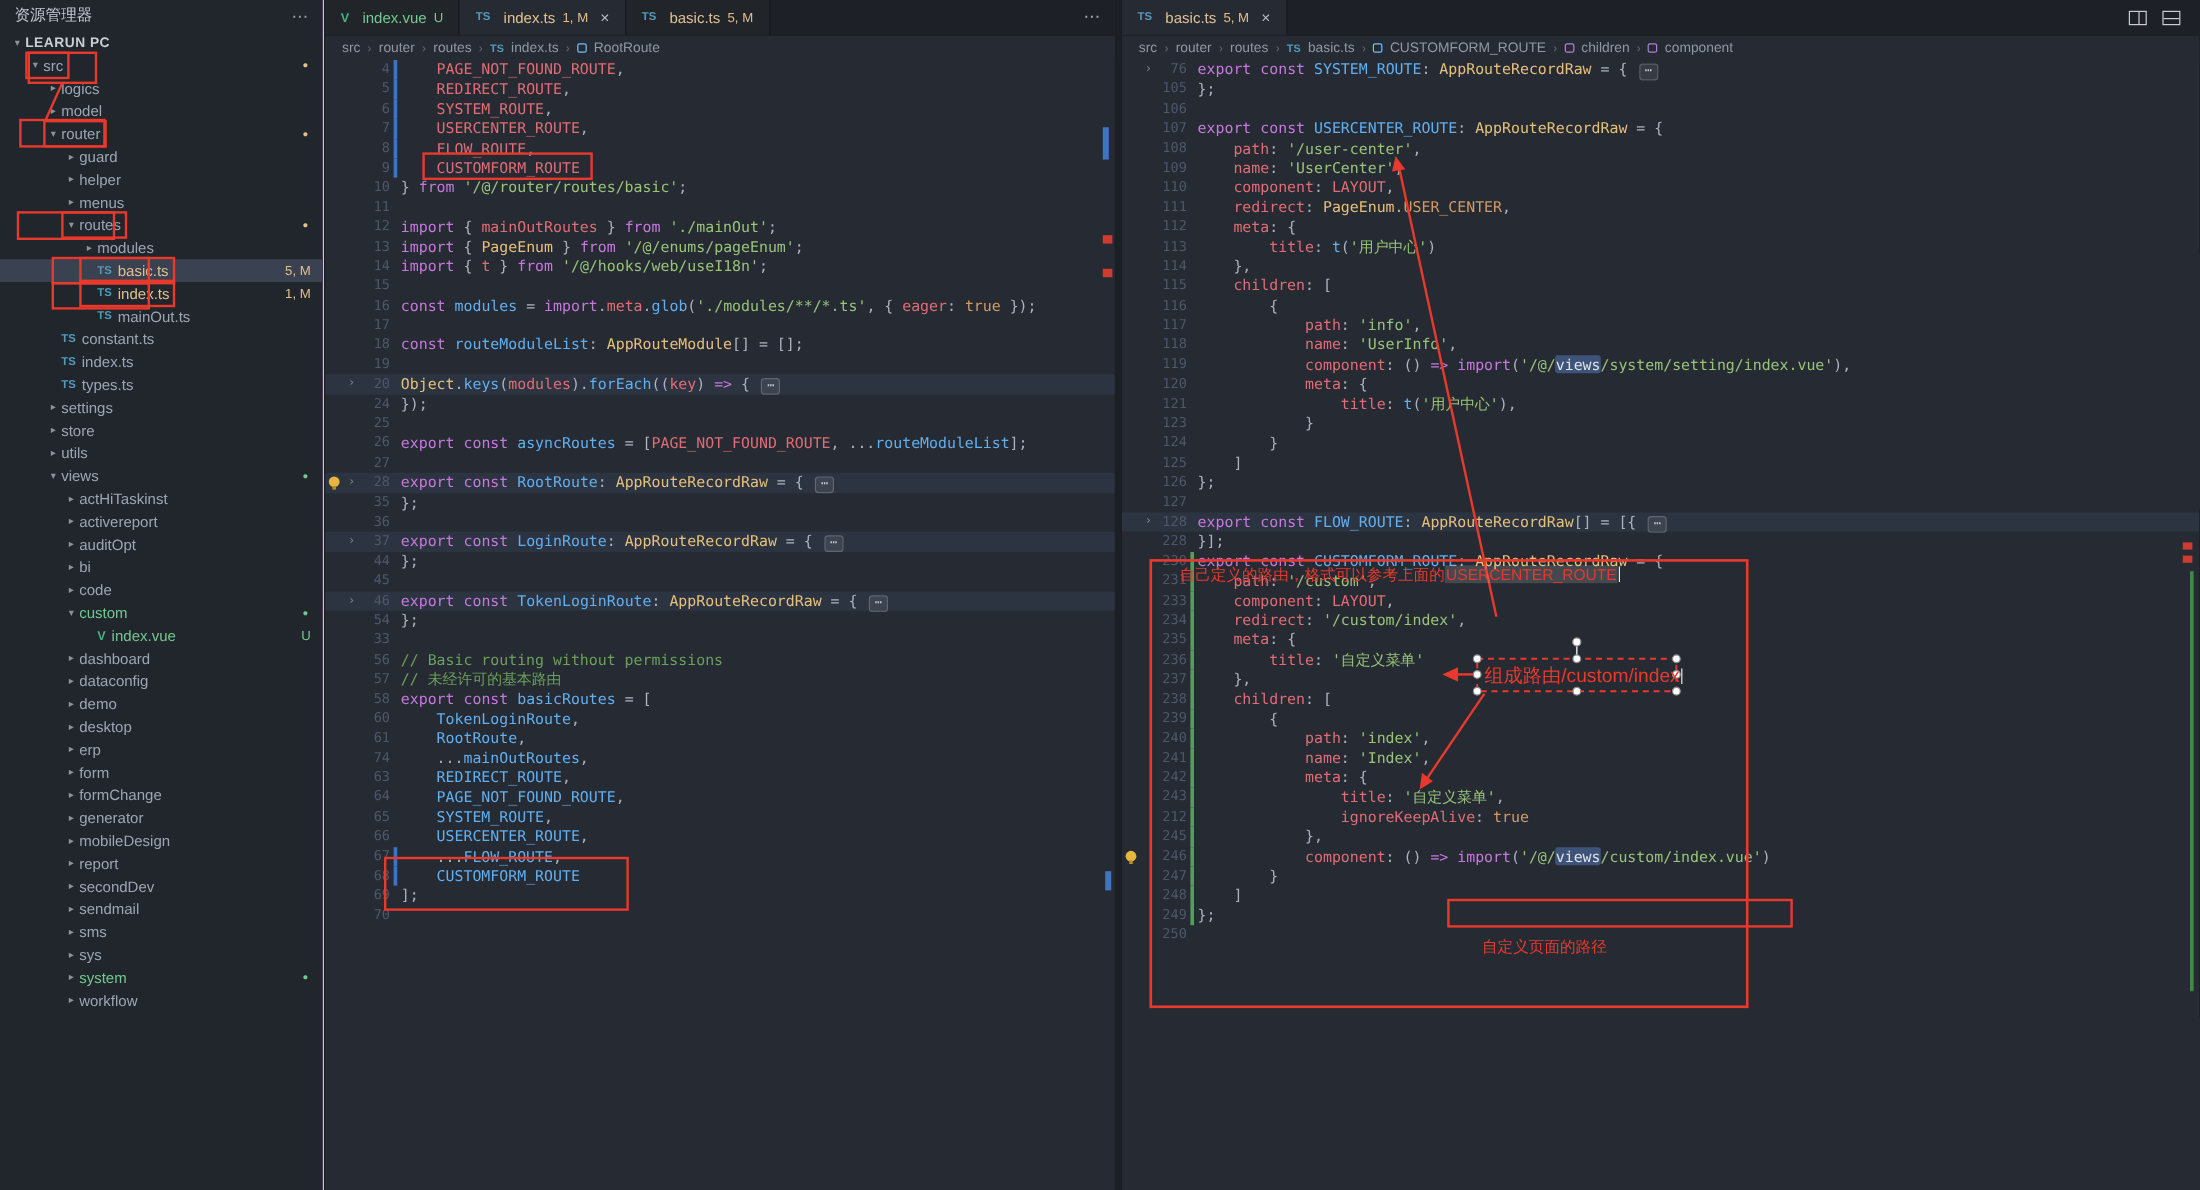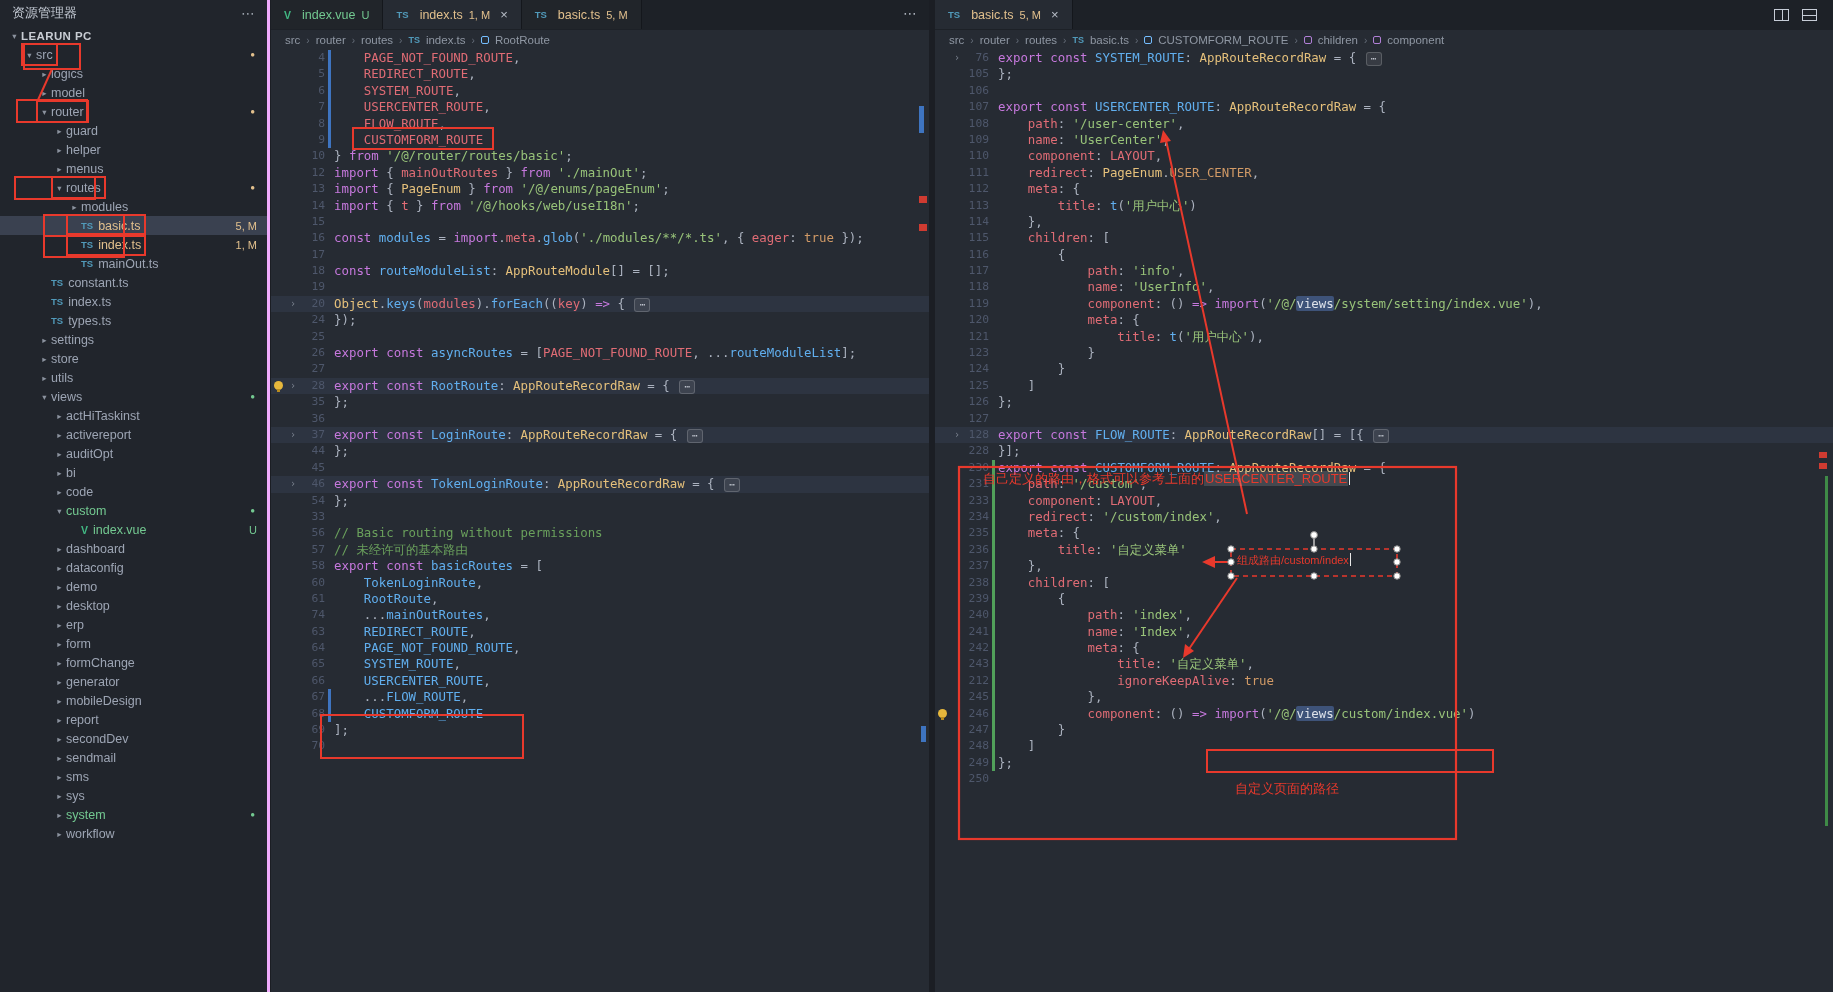--- a/index.html
+++ b/index.html
@@ -1,19 +1,19 @@
 <!DOCTYPE html>
 <html style="--red: #e8392c; --mod: #e2c08d; --unt: #73c991; --kw: #c678dd; --st: #98c379; --vr: #e06c75; --fn: #61afef; --ty: #e5c07b; --ct: #d19a66; --cm: #6aa05c; --ts: #519aba; --vue: #41b883;"><head>
 <meta charset="utf-8">
 <style>
 *{margin:0;padding:0;box-sizing:border-box}
 html,body{width:1833px;height:992px;overflow:hidden}
 body{background:#1b1e24;font-family:"Liberation Sans","DejaVu Sans",sans-serif;color:#abb2bf;position:relative}
 
-.sidebar{position:absolute;left:0;top:0;width:270px;height:992px;background:#21252c;border-right:3px solid #f0abfc}
+.sidebar{position:absolute;left:0;top:0;width:270px;height:992px;background:#21252c;border-right:1px solid #f0abfc}
 .sb-header{height:26px;display:flex;align-items:center;padding:0 12px;font-size:13px;color:#c3c9d3}
 .sb-header .more{margin-left:auto;color:#9aa1ab;font-size:14px;cursor:pointer}
 #tree{position:absolute;left:0;top:26px;right:0}
 .trow{height:19px;display:flex;align-items:center;font-size:12.5px;color:#9da5b4;white-space:nowrap}
 .trow.sel{background:#3a4150}
 .rowinner{display:inline-flex;align-items:center;height:19px;padding-right:3px}
 .tw{width:13px;flex:none;font-size:8.5px;color:#8b929e;text-align:center}
 .fi-ts{color:var(--ts,#519aba);font-weight:bold;font-size:9.5px;margin-right:5px}
 .fi-vue{color:var(--vue,#41b883);font-weight:bold;font-size:10.5px;margin-right:5px}
 .c-m{color:var(--mod,#e2c08d)} .c-u{color:var(--unt,#73c991)}
@@ -57,21 +57,21 @@
 .tk-sh{background:rgba(96,139,219,.42);color:#dfe3ea;border-radius:2px}
 .folddots{display:inline-block;background:rgba(255,255,255,.08);border:1px solid rgba(255,255,255,.18);border-radius:3px;padding:0 4px;margin-left:2px;color:#c0c5ce;font-size:10px;line-height:12px}
 .bulb{position:absolute;left:3px;top:3px;width:9px;height:9px;border-radius:50%;background:#e6b73c}
 .bulb::after{content:"";position:absolute;left:3px;top:8px;width:3px;height:3px;background:#b98c1e}
 
 .ovl{position:absolute;left:0;top:0;pointer-events:none}
 .ann{position:absolute;color:var(--red,#e8392c);pointer-events:none;z-index:6}
 .note1{left:48px;top:470px;font-size:13px;white-space:nowrap}
 .refhl{background:rgba(255,255,255,.14);padding:0 1px}
 .caret{display:inline-block;width:1px;height:13px;background:#e9e9e9;vertical-align:-2px;margin-left:1px}
-.note2box{left:302px;top:553px;width:158px;font-size:11px;white-space:nowrap}
+.note2box{left:302px;top:553px;width:158px;font-size:16px;white-space:nowrap}
 .note3{left:300px;top:780px;font-size:13px}
 .rm{position:absolute;pointer-events:none;z-index:5}
 </style>
 </head>
 <body>
 
 <div class="sidebar">
   <div class="sb-header">
     <span>资源管理器</span>
     <span class="more">⋯</span>
@@ -398,20 +398,21 @@
       <span class="crumb-item">RootRoute</span>
     </div>
   <div class="code" id="code-mid">
       <div class="cl"><span class="glyph"></span><span class="foldc"></span><span class="num">4</span><span class="gitc b"></span><span class="ct"><span class="tk-p">    </span><span class="tk-v">PAGE_NOT_FOUND_ROUTE</span><span class="tk-p">,</span></span></div>
       <div class="cl"><span class="glyph"></span><span class="foldc"></span><span class="num">5</span><span class="gitc b"></span><span class="ct"><span class="tk-p">    </span><span class="tk-v">REDIRECT_ROUTE</span><span class="tk-p">,</span></span></div>
       <div class="cl"><span class="glyph"></span><span class="foldc"></span><span class="num">6</span><span class="gitc b"></span><span class="ct"><span class="tk-p">    </span><span class="tk-v">SYSTEM_ROUTE</span><span class="tk-p">,</span></span></div>
       <div class="cl"><span class="glyph"></span><span class="foldc"></span><span class="num">7</span><span class="gitc b"></span><span class="ct"><span class="tk-p">    </span><span class="tk-v">USERCENTER_ROUTE</span><span class="tk-p">,</span></span></div>
       <div class="cl"><span class="glyph"></span><span class="foldc"></span><span class="num">8</span><span class="gitc b"></span><span class="ct"><span class="tk-p">    </span><span class="tk-v">FLOW_ROUTE</span><span class="tk-p">,</span></span></div>
       <div class="cl"><span class="glyph"></span><span class="foldc"></span><span class="num">9</span><span class="gitc b"></span><span class="ct"><span class="tk-p">    </span><span class="tk-v">CUSTOMFORM_ROUTE</span></span></div>
       <div class="cl"><span class="glyph"></span><span class="foldc"></span><span class="num">10</span><span class="gitc"></span><span class="ct"><span class="tk-p">} </span><span class="tk-k">from</span><span class="tk-p"> </span><span class="tk-s">'/@/router/routes/basic'</span><span class="tk-p">;</span></span></div>
+      <div class="cl"><span class="glyph"></span><span class="foldc"></span><span class="num">11</span><span class="gitc"></span><span class="ct">&nbsp;</span></div>
       <div class="cl"><span class="glyph"></span><span class="foldc"></span><span class="num">12</span><span class="gitc"></span><span class="ct"><span class="tk-k">import</span><span class="tk-p"> { </span><span class="tk-v">mainOutRoutes</span><span class="tk-p"> } </span><span class="tk-k">from</span><span class="tk-p"> </span><span class="tk-s">'./mainOut'</span><span class="tk-p">;</span></span></div>
       <div class="cl"><span class="glyph"></span><span class="foldc"></span><span class="num">13</span><span class="gitc"></span><span class="ct"><span class="tk-k">import</span><span class="tk-p"> { </span><span class="tk-t">PageEnum</span><span class="tk-p"> } </span><span class="tk-k">from</span><span class="tk-p"> </span><span class="tk-s">'/@/enums/pageEnum'</span><span class="tk-p">;</span></span></div>
       <div class="cl"><span class="glyph"></span><span class="foldc"></span><span class="num">14</span><span class="gitc"></span><span class="ct"><span class="tk-k">import</span><span class="tk-p"> { </span><span class="tk-v">t</span><span class="tk-p"> } </span><span class="tk-k">from</span><span class="tk-p"> </span><span class="tk-s">'/@/hooks/web/useI18n'</span><span class="tk-p">;</span></span></div>
       <div class="cl"><span class="glyph"></span><span class="foldc"></span><span class="num">15</span><span class="gitc"></span><span class="ct">&nbsp;</span></div>
       <div class="cl"><span class="glyph"></span><span class="foldc"></span><span class="num">16</span><span class="gitc"></span><span class="ct"><span class="tk-k">const</span><span class="tk-p"> </span><span class="tk-f">modules</span><span class="tk-p"> = </span><span class="tk-k">import</span><span class="tk-p">.</span><span class="tk-v">meta</span><span class="tk-p">.</span><span class="tk-f">glob</span><span class="tk-p">(</span><span class="tk-s">'./modules/**/*.ts'</span><span class="tk-p">, { </span><span class="tk-v">eager</span><span class="tk-p">: </span><span class="tk-n">true</span><span class="tk-p"> });</span></span></div>
       <div class="cl"><span class="glyph"></span><span class="foldc"></span><span class="num">17</span><span class="gitc"></span><span class="ct">&nbsp;</span></div>
       <div class="cl"><span class="glyph"></span><span class="foldc"></span><span class="num">18</span><span class="gitc"></span><span class="ct"><span class="tk-k">const</span><span class="tk-p"> </span><span class="tk-f">routeModuleList</span><span class="tk-p">: </span><span class="tk-t">AppRouteModule</span><span class="tk-p">[] = [];</span></span></div>
       <div class="cl"><span class="glyph"></span><span class="foldc"></span><span class="num">19</span><span class="gitc"></span><span class="ct">&nbsp;</span></div>
       <div class="cl hlrow"><span class="glyph"></span><span class="foldc">›</span><span class="num">20</span><span class="gitc"></span><span class="ct"><span class="tk-t">Object</span><span class="tk-p">.</span><span class="tk-f">keys</span><span class="tk-p">(</span><span class="tk-v">modules</span><span class="tk-p">).</span><span class="tk-f">forEach</span><span class="tk-p">((</span><span class="tk-v">key</span><span class="tk-p">) </span><span class="tk-k">=&gt;</span><span class="tk-p"> { </span><span class="folddots">⋯</span></span></div>
       <div class="cl"><span class="glyph"></span><span class="foldc"></span><span class="num">24</span><span class="gitc"></span><span class="ct"><span class="tk-p">});</span></span></div>

